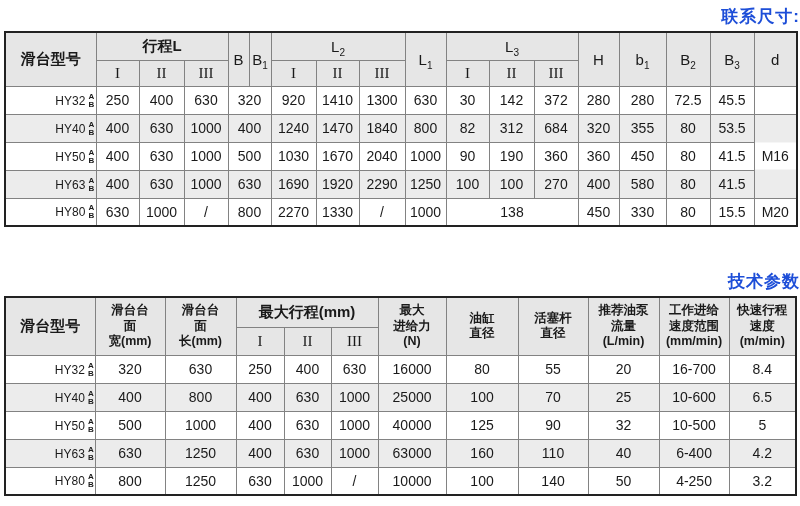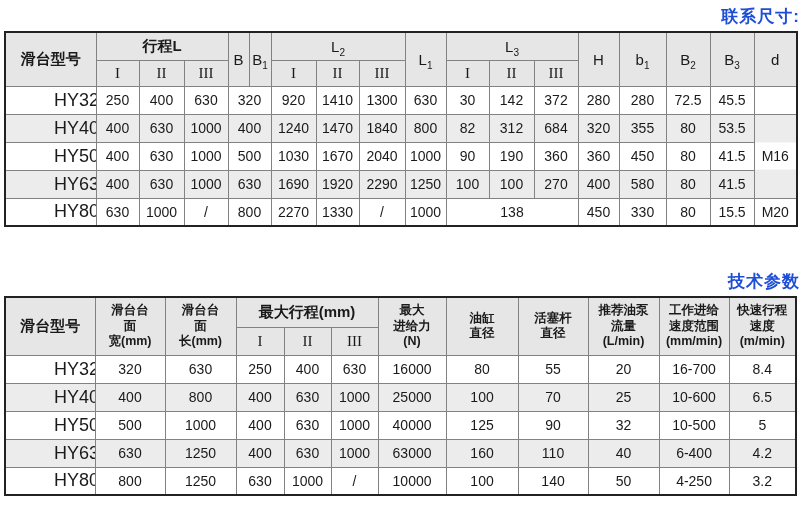--- a/index.html
+++ b/index.html
@@ -36,21 +36,21 @@
   tbody tr:nth-child(odd) td{background:#ffffff;}
   tbody tr:nth-child(even) td{background:var(--stripe-bg,#ececec);}
   td.merged-rows{
     background:linear-gradient(to bottom,
       var(--stripe-bg,#ececec) 0 33.4%,
       #ffffff 33.4% 66.7%,
       var(--stripe-bg,#ececec) 66.7%) !important;
     margin-left:16px;
   }
   .mwrap{display:inline-flex;align-items:center;justify-content:center;}
-  .mname{font-size:18px;padding-left:48px;}
+  .mname{font-size:12px;padding-left:48px;}
   .ab{display:inline-flex;flex-direction:column;align-items:center;
       font-size:8px;line-height:8px;font-weight:bold;margin-left:3px;}
 </style>
 </head>
 <body style="--header-bg: #e6e6e6; --stripe-bg: #ececec; --grid-border: #828282; --outer-border: #222222;">
 
 <div class="title">联系尺寸:</div>
 
 <table id="t1" style="width:792px;">
   <colgroup>

